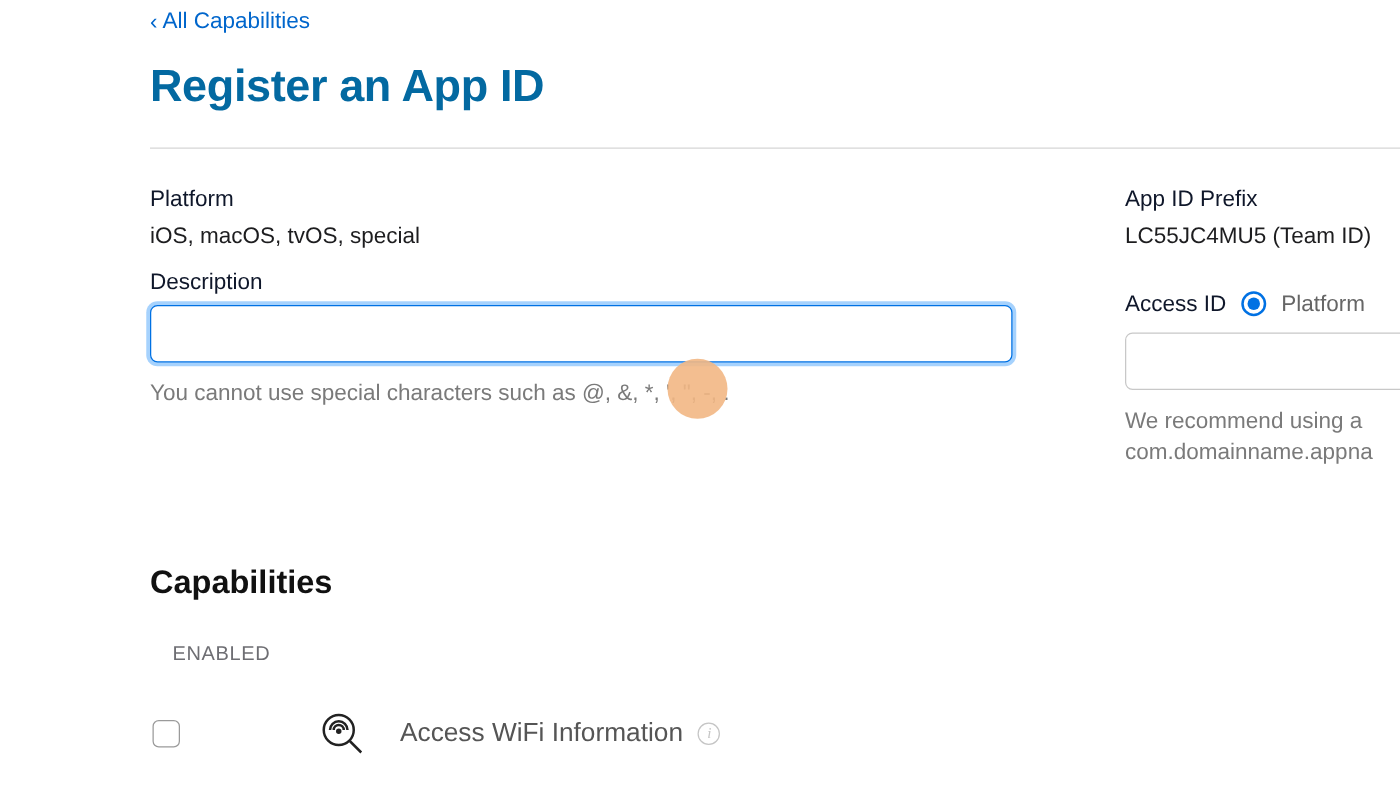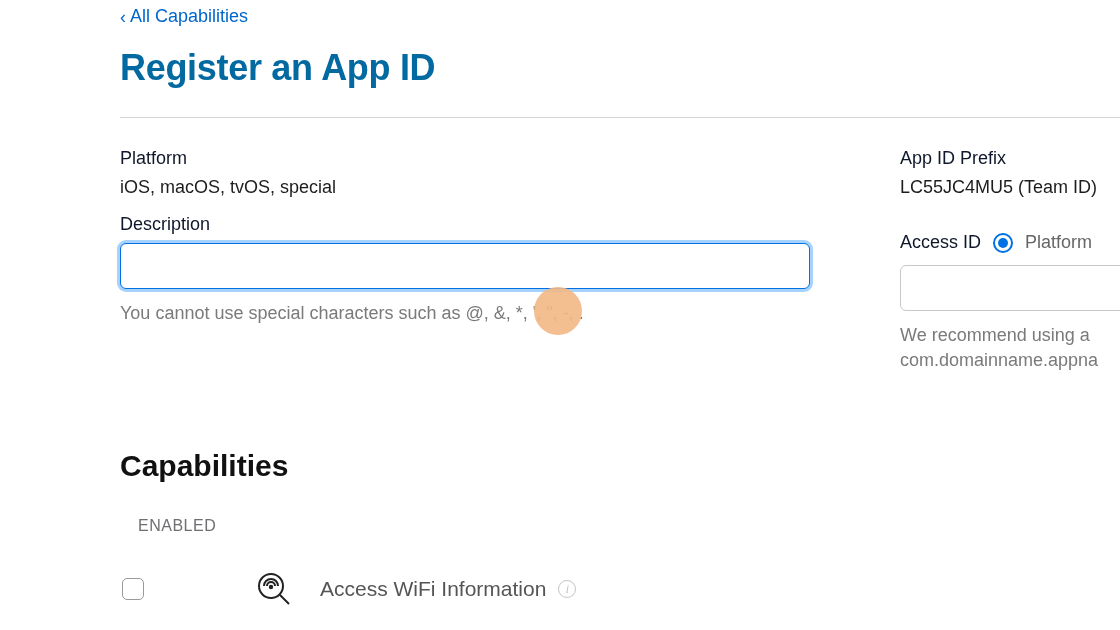--- a/index.html
+++ b/index.html
@@ -112,21 +112,21 @@
     .bundle-input {
       width: 100%;
       height: 46px;
       font-size: 18px;
       padding: 6px 10px;
       border: 1px solid #c8c8c8;
       border-radius: 6px;
       margin-top: 12px;
     }
     h2.section-title {
-      font-size: 30px;
+      font-size: 26px;
       font-weight: 700;
       margin-top: 78px;
       color: #111;
     }
     .cap-header {
       display: flex;
       margin-top: 34px;
       font-size: 16px;
       color: #6e6e73;
       letter-spacing: 0.5px;

